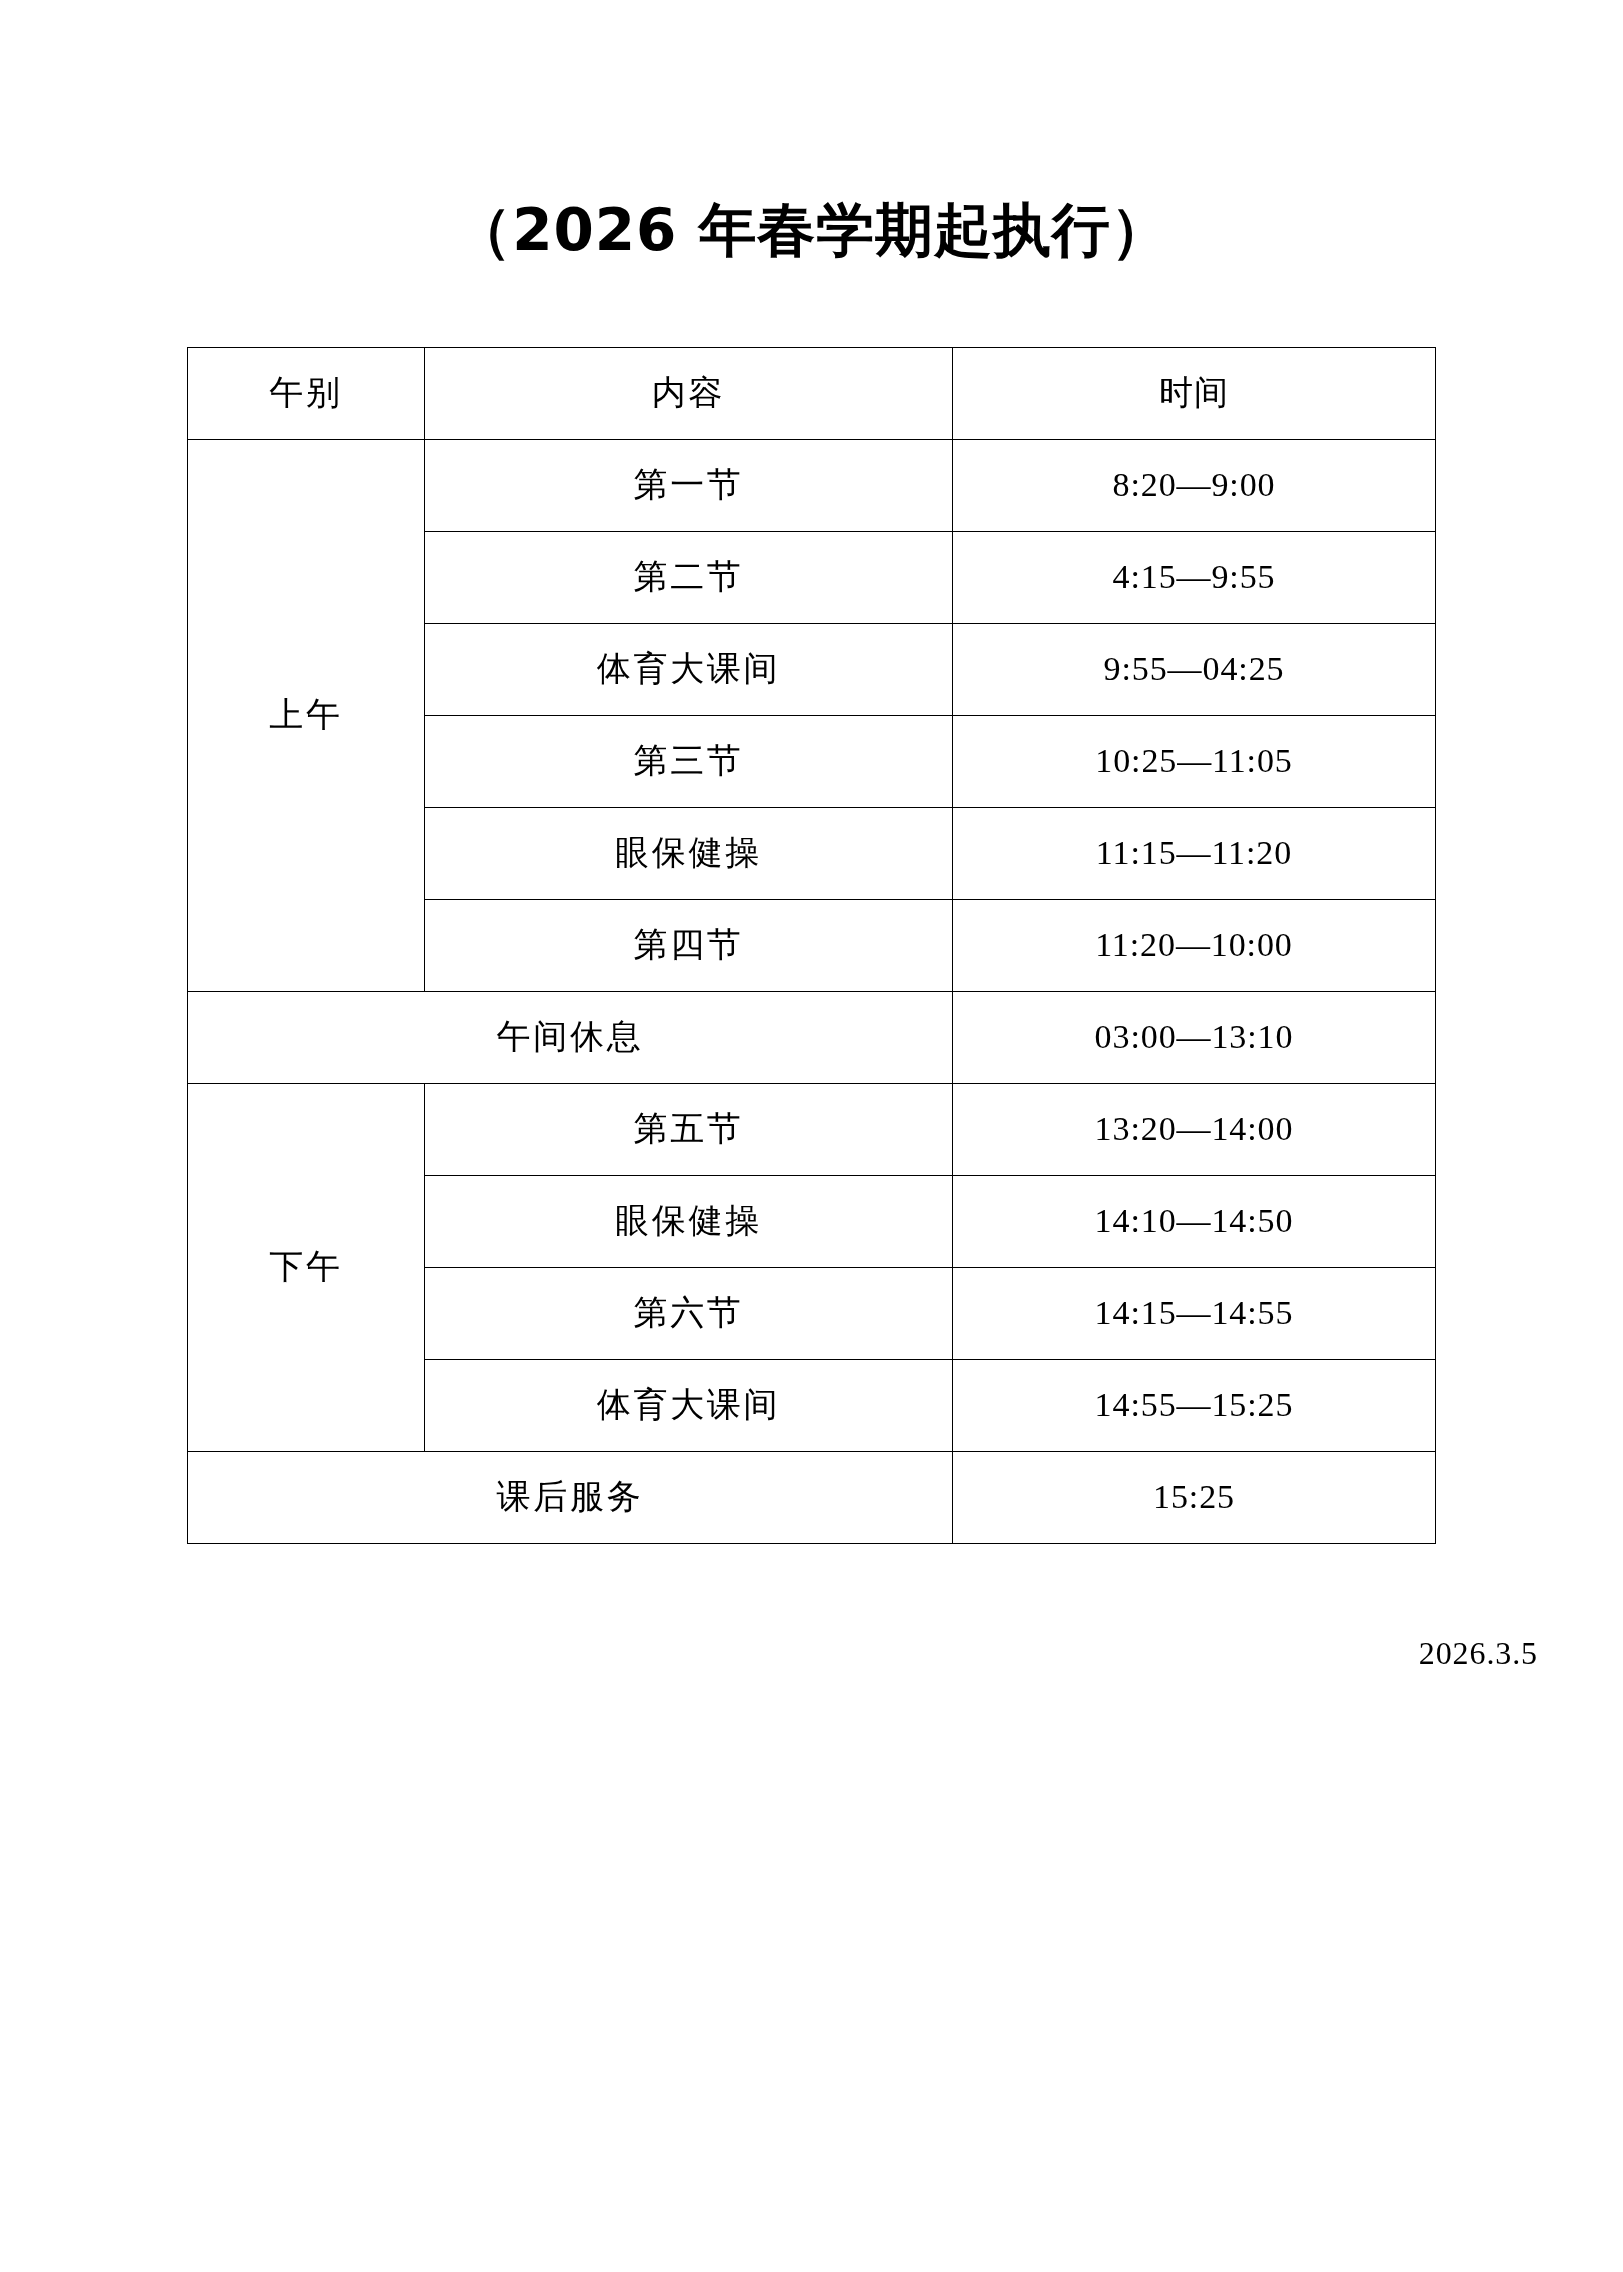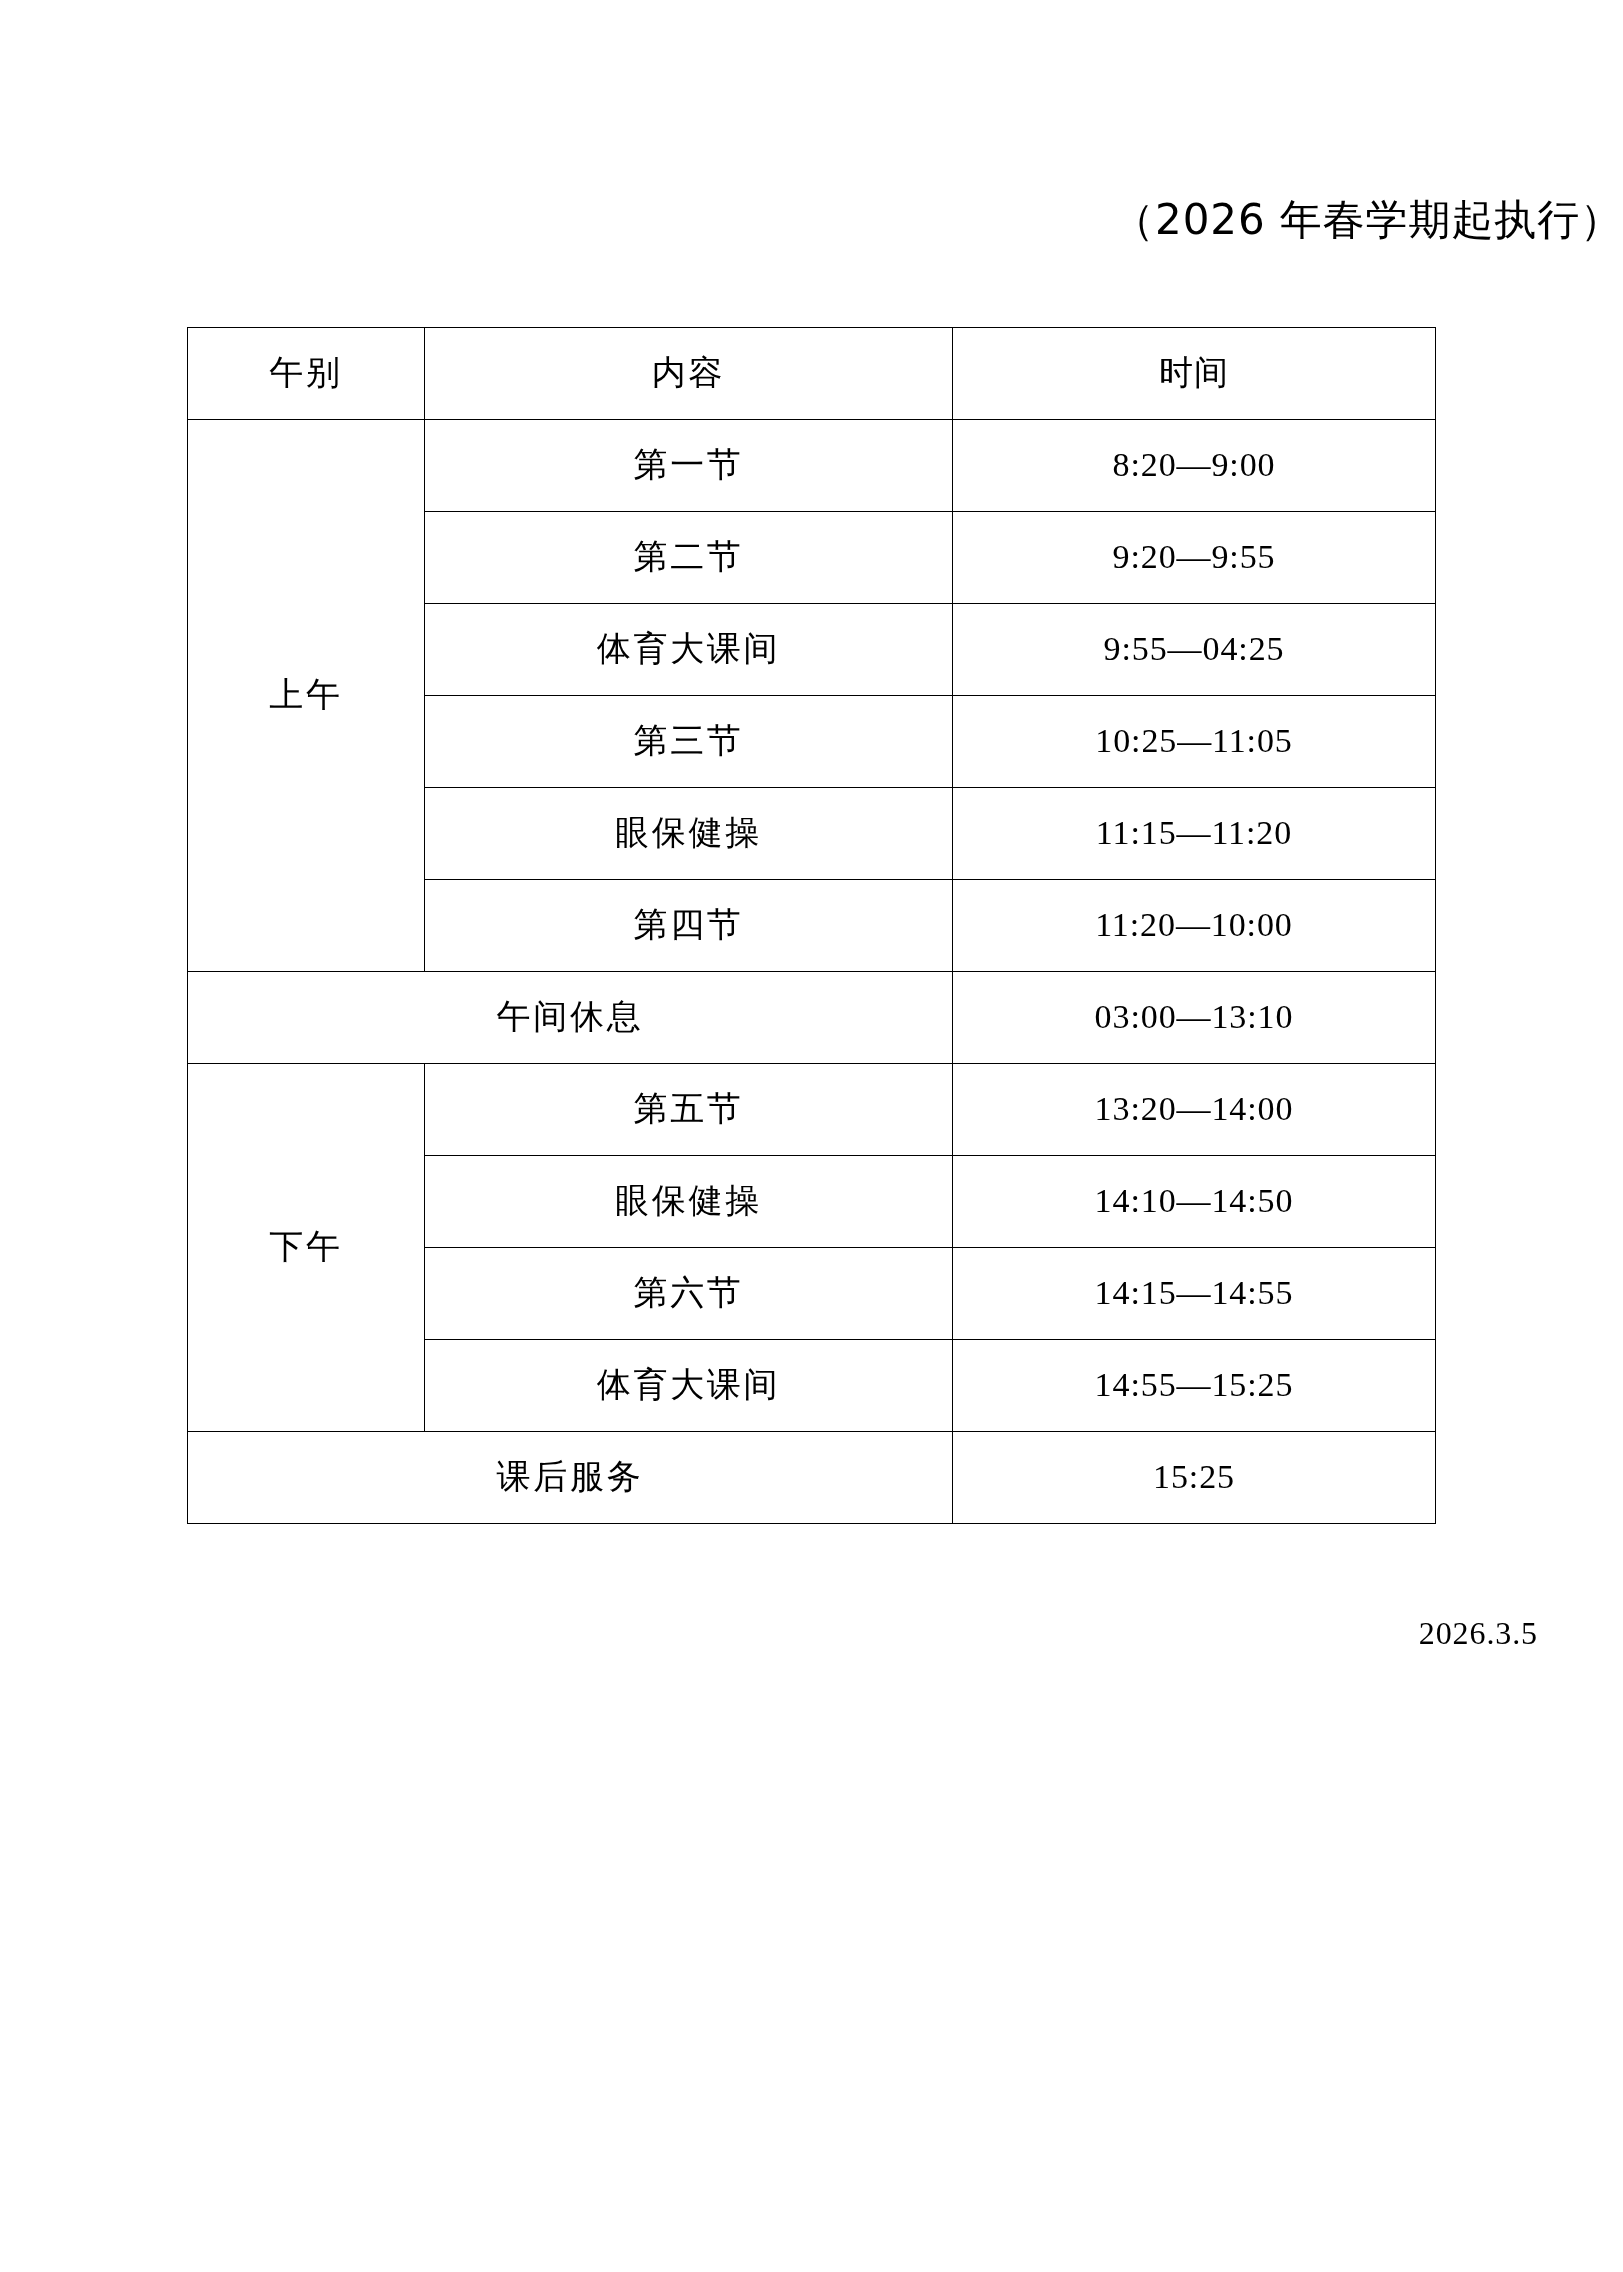--- a/index.html
+++ b/index.html
@@ -27,26 +27,25 @@
   }
   .title-line-1 {
     font-family: "DejaVu Sans", "Liberation Sans", sans-serif;
     font-weight: bold;
     font-size: 51px;
     letter-spacing: 0.9px;
     line-height: 1.25;
   }
   .title-line-2 {
     font-family: "DejaVu Sans", "Liberation Sans", sans-serif;
-    font-weight: normal;
-    font-size: 42px;
+    font-weight: bold;
+    font-size: 58px;
     letter-spacing: 0.9px;
     line-height: 1.25;
     margin-top: 26px;
-    text-align: right;
   }
   .table-wrap {
     margin-top: 80px;
     display: flex;
     justify-content: center;
   }
   table.schedule {
     border-collapse: collapse;
     width: 1245px;
     table-layout: fixed;
@@ -96,21 +95,21 @@
           <td class="col-time">时间</td>
         </tr>
 
         <tr>
           <td class="col-period" rowspan="6">上午</td>
           <td class="col-content">第一节</td>
           <td class="col-time">8:20—9:00</td>
         </tr>
         <tr>
           <td class="col-content">第二节</td>
-          <td class="col-time">9:20—9:55</td>
+          <td class="col-time">4:15—9:55</td>
         </tr>
         <tr>
           <td class="col-content">体育大课间</td>
           <td class="col-time">9:55—04:25</td>
         </tr>
         <tr>
           <td class="col-content">第三节</td>
           <td class="col-time">10:25—11:05</td>
         </tr>
         <tr>

